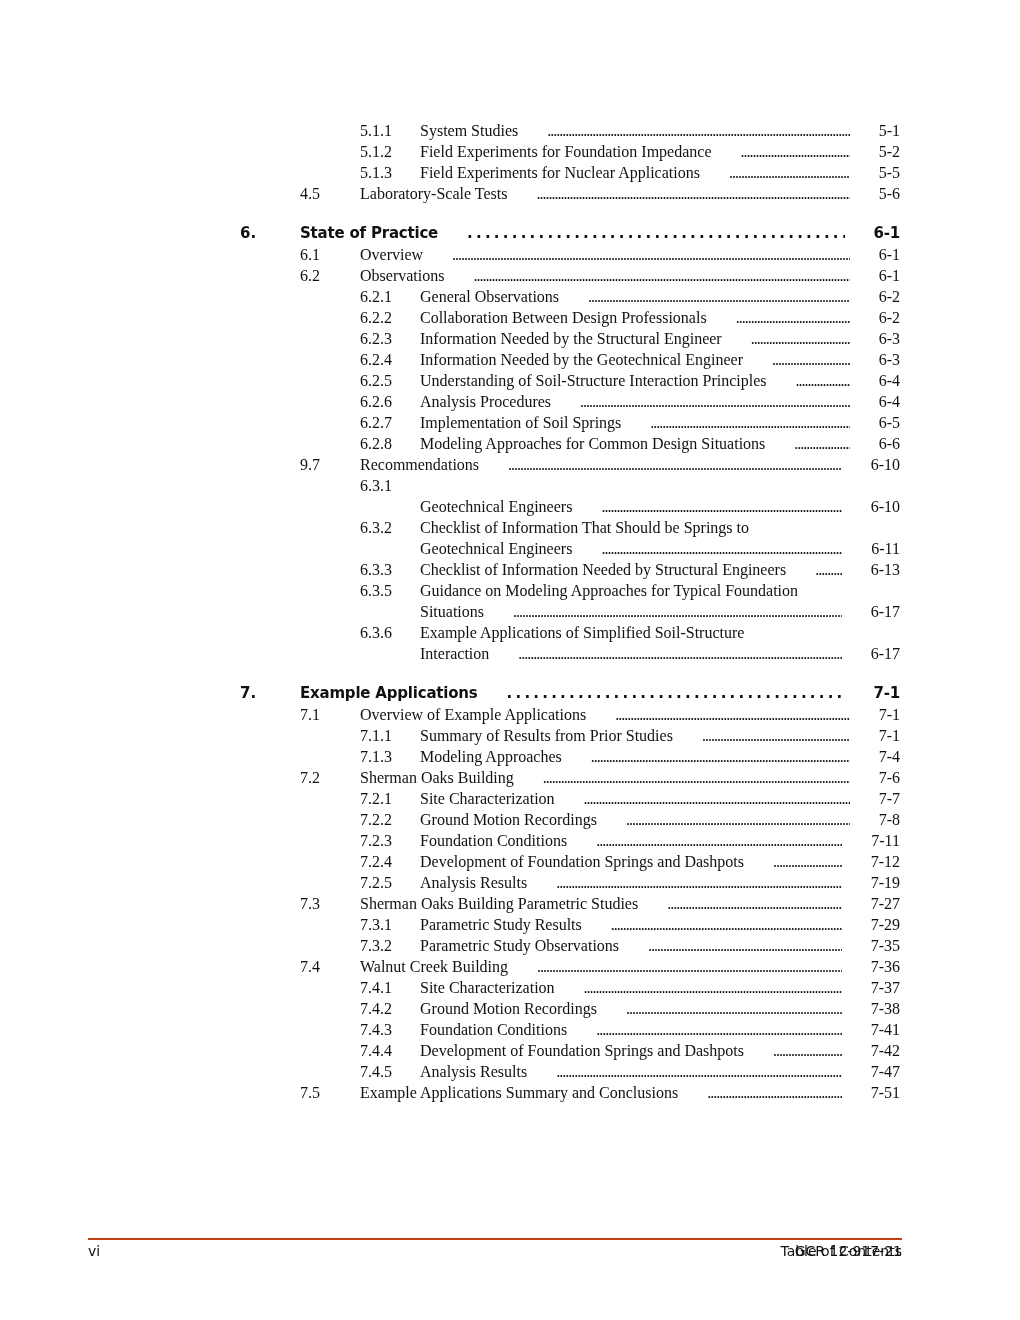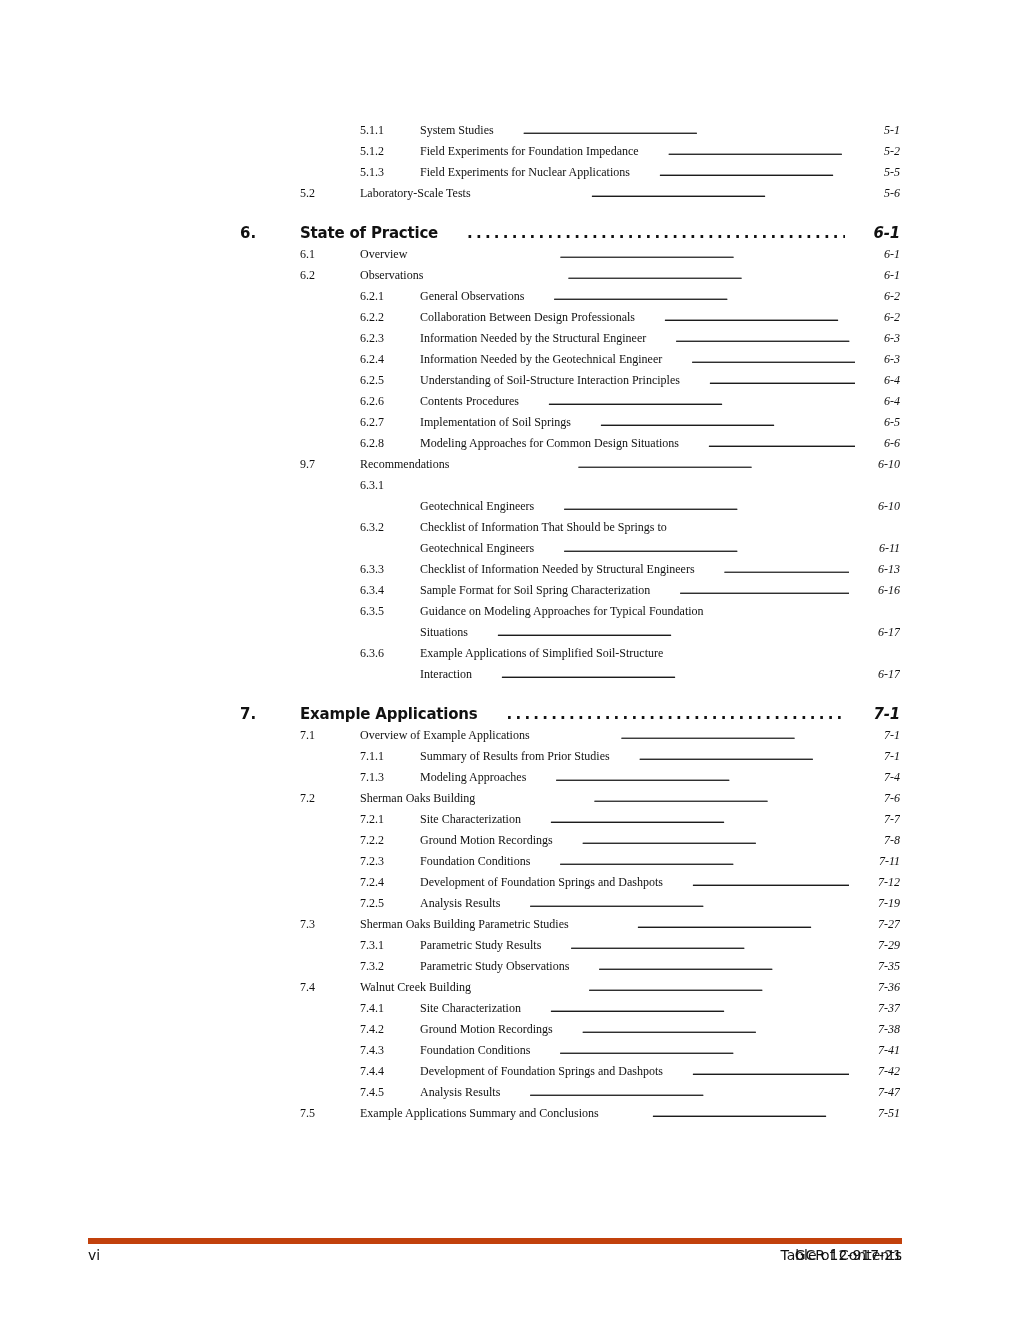--- a/index.html
+++ b/index.html
@@ -1,34 +1,34 @@
 <!DOCTYPE html>
 <html><head>
 <meta charset="utf-8">
 <style>
   html,body{margin:0;padding:0;background:#fff;}
   body{width:1020px;height:1320px;position:relative;overflow:hidden;color:#111;}
   .toc{position:absolute;left:0;top:120px;width:1020px;}
-  .row{position:relative;height:21px;line-height:21px;font-family:"Liberation Serif",serif;font-size:12px;}
+  .row{position:relative;height:21px;line-height:21px;font-family:"Liberation Serif",serif;font-size:16px;}
   .row .num{position:absolute;top:0;}
   .row .lead{position:absolute;top:0;right:120px;display:flex;overflow:hidden;white-space:nowrap;gap:28px;}
   .row .lead .t{flex:0 0 auto;padding-right:1px;}
   .row .lead .dots{flex:1 1 auto;overflow:hidden;white-space:nowrap;}
   .row .lead .dots::after{content:". . . . . . . . . . . . . . . . . . . . . . . . . . . . . . . . . . . . . . . . . . . . . . . . . . . . . . . . . . . . . . . . . . . . . . . . . . . . . . . . . . . . . . . . . . . . . . . . . . . . . . . . . . . . . . . . . . . . . . . . . . . . . . . . . . . . . . . . . . . . . . . . . . . . . . . . . . . . . . . . . . . . . . . . . . . . .";letter-spacing:-2.5px;}
-  .row .lead .pg{flex:0 0 auto;padding-left:1px;font-style:italic;}
+  .row .lead .pg{flex:0 0 auto;padding-left:1px;}
   .l1{height:21px;margin-top:19px;font-family:"DejaVu Sans",sans-serif;font-size:15px;font-weight:normal;}
   .l1 .num{left:240px;font-weight:bold;}
   .l1 .lead{left:300px;}
   .l1 .lead .t,.l1 .lead .pg{font-weight:bold;letter-spacing:-0.2px;}
   .l1 .lead .dots::after{letter-spacing:-1px;font-weight:bold;}
   .l2 .num{left:300px;}
   .l2 .lead{left:360px;text-align:center;}
   .l3 .num{left:360px;}
   .l3 .lead{left:420px;}
-  .footer{position:absolute;left:88px;top:1238px;width:814px;border-top:6px solid #c2410c;font-family:"DejaVu Sans",sans-serif;font-size:14px;}
+  .footer{position:absolute;left:88px;top:1238px;width:814px;border-top:2px solid #c2410c;font-family:"DejaVu Sans",sans-serif;font-size:14px;}
   .footer span{position:absolute;top:3px;}
   .f-left{left:0;}
   .f-center{left:0;right:0;text-align:right;}
   .f-right{right:0;}
 </style>
 </head>
 <body>
 
 <div class="toc" id="toc">
     <div class="row l3">
@@ -49,21 +49,21 @@
     </div>
     <div class="row l3">
       <span class="num">5.1.3</span>
       <span class="lead">
         <span class="t">Field Experiments for Nuclear Applications</span>
         <span class="dots"></span>
         <span class="pg">5-5</span>
       </span>
     </div>
     <div class="row l2">
-      <span class="num">5.2</span>
+      <span class="num">4.5</span>
       <span class="lead">
         <span class="t">Laboratory-Scale Tests</span>
         <span class="dots"></span>
         <span class="pg">5-6</span>
       </span>
     </div>
     <div class="row l1">
       <span class="num">6.</span>
       <span class="lead">
         <span class="t">State of Practice</span>
@@ -123,21 +123,21 @@
       <span class="num">6.2.5</span>
       <span class="lead">
         <span class="t">Understanding of Soil-Structure Interaction Principles</span>
         <span class="dots"></span>
         <span class="pg">6-4</span>
       </span>
     </div>
     <div class="row l3">
       <span class="num">6.2.6</span>
       <span class="lead">
-        <span class="t">Contents Procedures</span>
+        <span class="t">Analysis Procedures</span>
         <span class="dots"></span>
         <span class="pg">6-4</span>
       </span>
     </div>
     <div class="row l3">
       <span class="num">6.2.7</span>
       <span class="lead">
         <span class="t">Implementation of Soil Springs</span>
         <span class="dots"></span>
         <span class="pg">6-5</span>
@@ -181,28 +181,20 @@
         <span class="dots"></span>
         <span class="pg">6-11</span>
       </span>
     </div>
     <div class="row l3">
       <span class="num">6.3.3</span>
       <span class="lead">
         <span class="t">Checklist of Information Needed by Structural Engineers</span>
         <span class="dots"></span>
         <span class="pg">6-13</span>
-      </span>
-    </div>
-    <div class="row l3">
-      <span class="num">6.3.4</span>
-      <span class="lead">
-        <span class="t">Sample Format for Soil Spring Characterization</span>
-        <span class="dots"></span>
-        <span class="pg">6-16</span>
       </span>
     </div>
     <div class="row l3 nodots">
       <span class="num">6.3.5</span>
       <span class="lead">
         <span class="t">Guidance on Modeling Approaches for Typical Foundation</span>
       </span>
     </div>
     <div class="row l3">
       <span class="lead">

